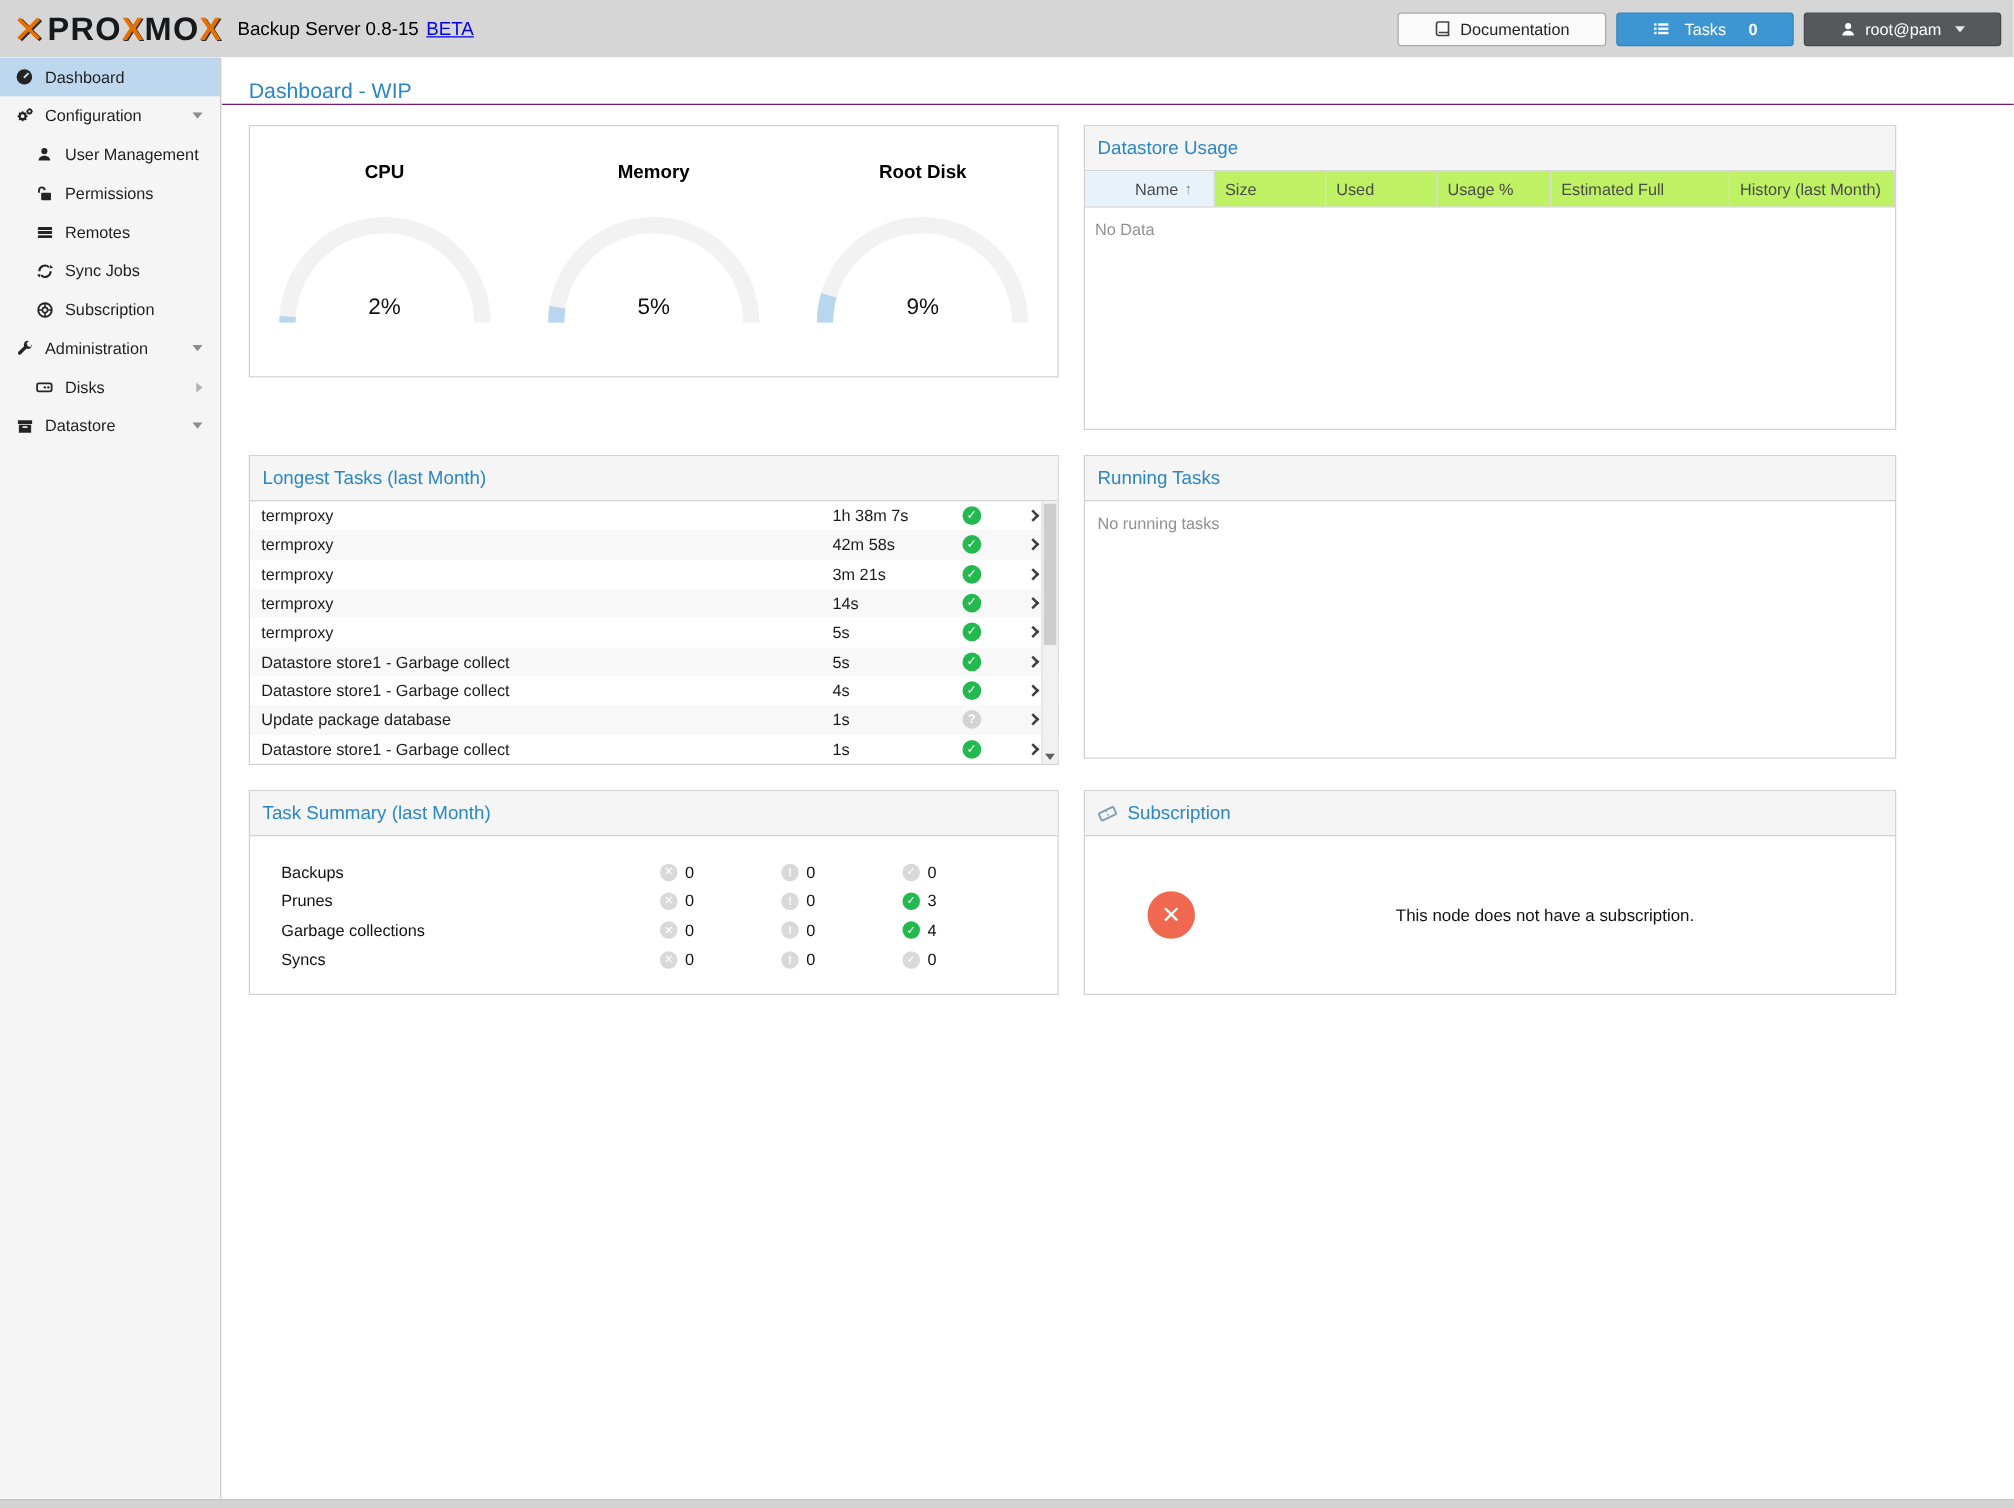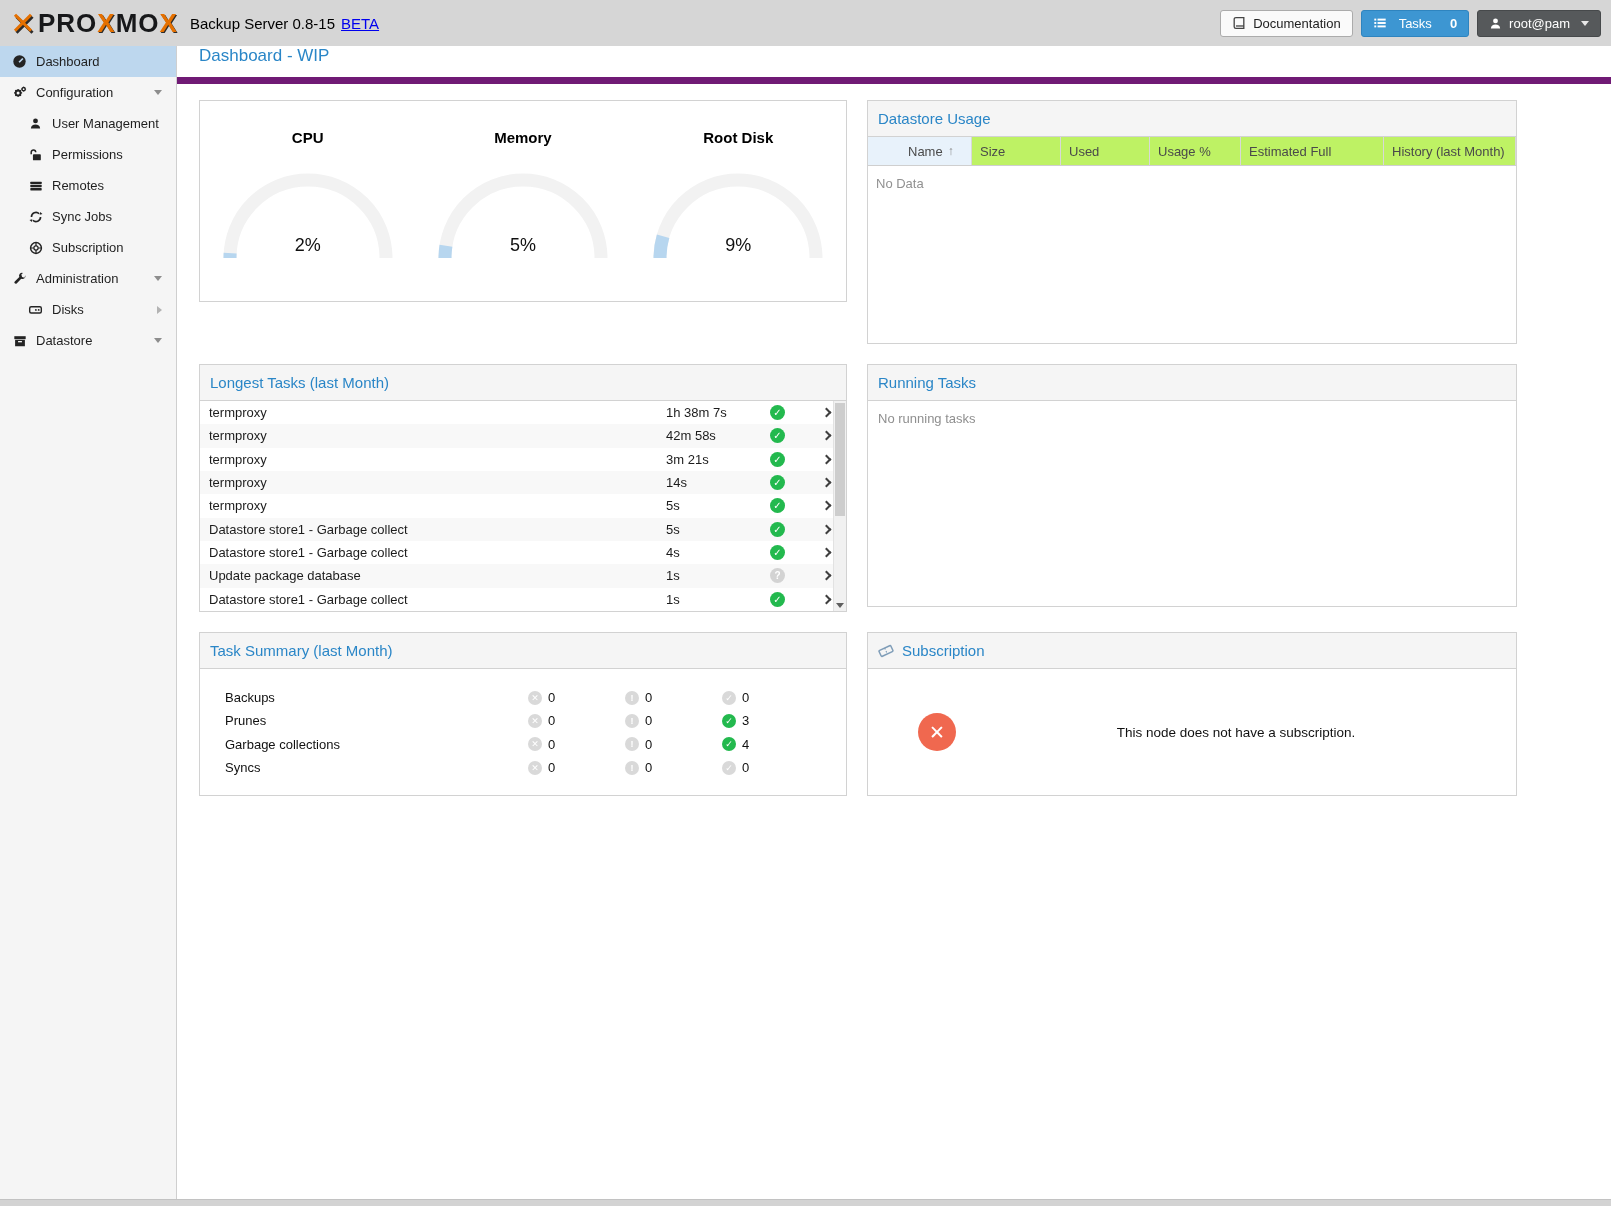--- a/index.html
+++ b/index.html
@@ -11,21 +11,21 @@
   .logo { display:flex; align-items:center; }
   .logo-mark { color:#e57000; font-weight:900; font-size:31px; line-height:1;
     text-shadow:1.5px 1.5px 0 #2c2c2c; margin-right:2px; }
   .logo-word { font-weight:800; font-size:26px; letter-spacing:1px; line-height:1; }
   .logo-word .ld { color:#17181a; }
   .logo-word .lx { color:#e57000; text-shadow:1px 1px 0 #2c2c2c; }
   .app-sub { margin-left:12px; font-size:15px; color:#000;text-align:right; }
   .beta-link { margin-left:6px; font-size:15px; color:#0000ee; text-decoration:underline; cursor:pointer; }
   .topbar-right { margin-left:auto; display:flex; align-items:center; gap:8px; }
   .btn { height:27px; border-radius:3px; display:inline-flex; align-items:center; gap:7px;
-    padding:0 11px; font-size:13px; cursor:pointer; }
+    padding:0 28px; font-size:13px; cursor:pointer; }
   .btn-light { background:#fafafa; border:1px solid #ababab; color:#222; }
   .btn-blue { background:#3d96d2; border:1px solid #2e84bf; color:#fff;gap:12px; }
   .btn-dark { background:#56595b; border:1px solid #46494b; color:#fff; }
   .btn .count { font-weight:bold; margin-left:6px; }
   .caret-down { width:0; height:0; border-left:4.5px solid transparent; border-right:4.5px solid transparent;
     border-top:5.5px solid #8d8d8d; display:inline-block; }
   .caret-down.white { border-top-color:#e8e8e8; margin-left:4px; }
   .caret-right { width:0; height:0; border-top:4.5px solid transparent; border-bottom:4.5px solid transparent;
     border-left:5.5px solid #b3b3b3; display:inline-block; }
 
@@ -34,22 +34,22 @@
     border-right:1px solid #cfcfcf; }
   .side-item { height:31px; display:flex; align-items:center; padding:0 10px 0 11px; cursor:pointer; }
   .side-item.sel { background:#bdd7ee; }
   .side-item .sicon { width:17px; display:flex; justify-content:center; margin-right:8px; color:#242424; flex:none; }
   .side-item.child { padding-left:27px; }
   .side-item .slabel { font-size:13px; }
   .side-item .s-caret { margin-left:auto; margin-right:4px; }
 
   
   .main { margin-left:177px; height:1153px; background:#fff; }
-  .page-header { height:38px; display:flex; align-items:flex-start; padding-left:22px;
-    border-bottom:7px solid #701a75; background:#fff; }
+  .page-header { height:38px; display:flex; align-items:flex-end; padding-left:22px;
+    border-bottom:1px solid #701a75; background:#fff; }
   .page-title { color:#2a86c7; font-size:17px; }
   .content { padding:16px 0 0 22px; display:grid; grid-template-columns:648px 650px; gap:20px;
     align-items:start; }
 
   .panel { border:1px solid #d2d2d2; background:#fff; }
   .panel-header { background:#f5f5f5; border-bottom:1px solid #d2d2d2; height:36px;
     display:flex; align-items:center; padding:0 10px; }
   .panel-title { color:#2a86c7; font-size:15px; }
   .panel-header .ph-icon { margin-right:8px; display:flex; }
 

